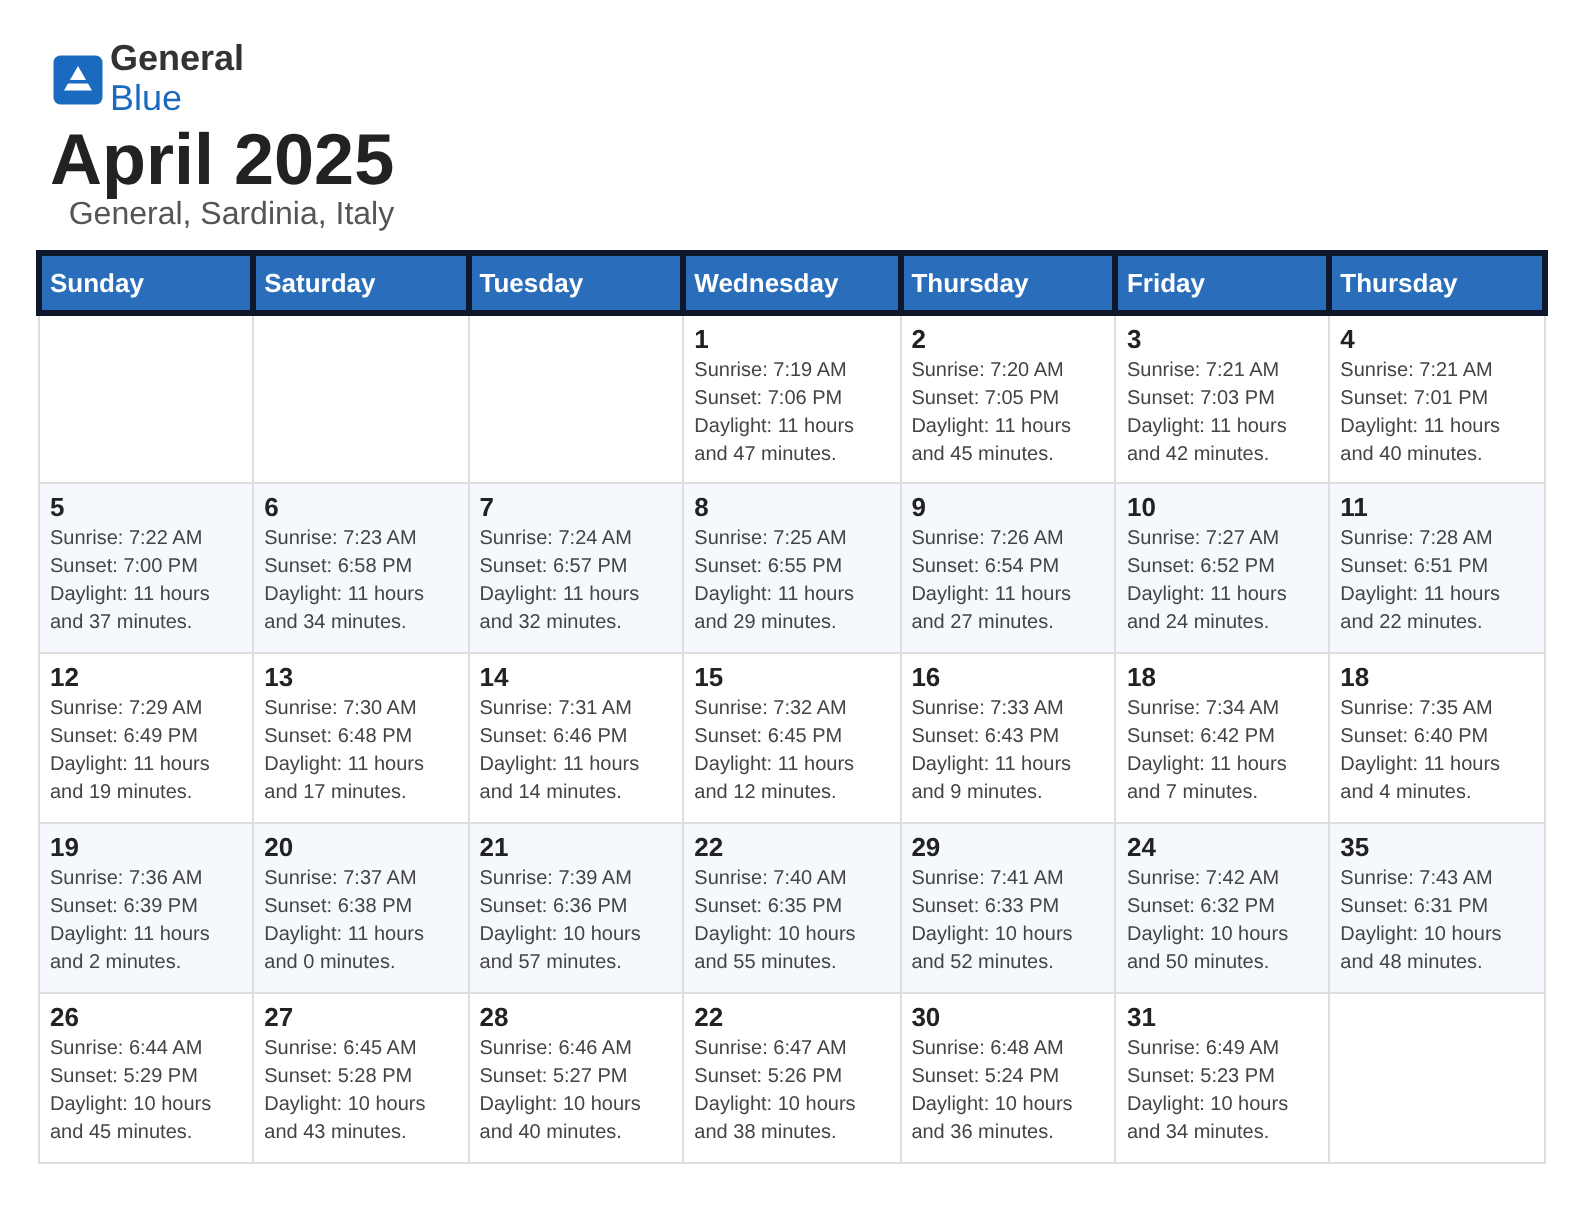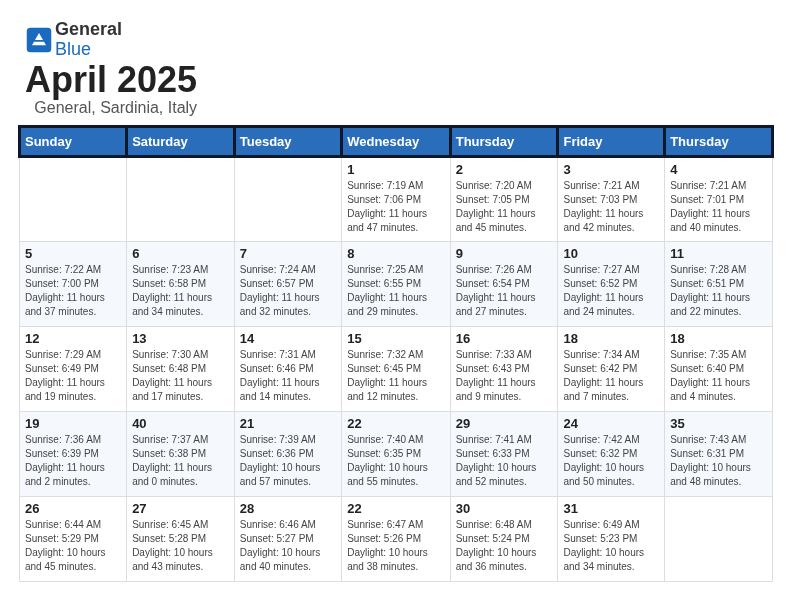--- a/index.html
+++ b/index.html
@@ -215,21 +215,21 @@
             <div class="day-number">18</div>
             <div class="day-info">Sunrise: 7:35 AM<br>Sunset: 6:40 PM<br>Daylight: 11 hours and 4 minutes.</div>
           </td>
         </tr>
         <tr class="week-row">
           <td>
             <div class="day-number">19</div>
             <div class="day-info">Sunrise: 7:36 AM<br>Sunset: 6:39 PM<br>Daylight: 11 hours and 2 minutes.</div>
           </td>
           <td>
-            <div class="day-number">40</div>
+            <div class="day-number">20</div>
             <div class="day-info">Sunrise: 7:37 AM<br>Sunset: 6:38 PM<br>Daylight: 11 hours and 0 minutes.</div>
           </td>
           <td>
             <div class="day-number">21</div>
             <div class="day-info">Sunrise: 7:39 AM<br>Sunset: 6:36 PM<br>Daylight: 10 hours and 57 minutes.</div>
           </td>
           <td>
             <div class="day-number">22</div>
             <div class="day-info">Sunrise: 7:40 AM<br>Sunset: 6:35 PM<br>Daylight: 10 hours and 55 minutes.</div>
           </td>

